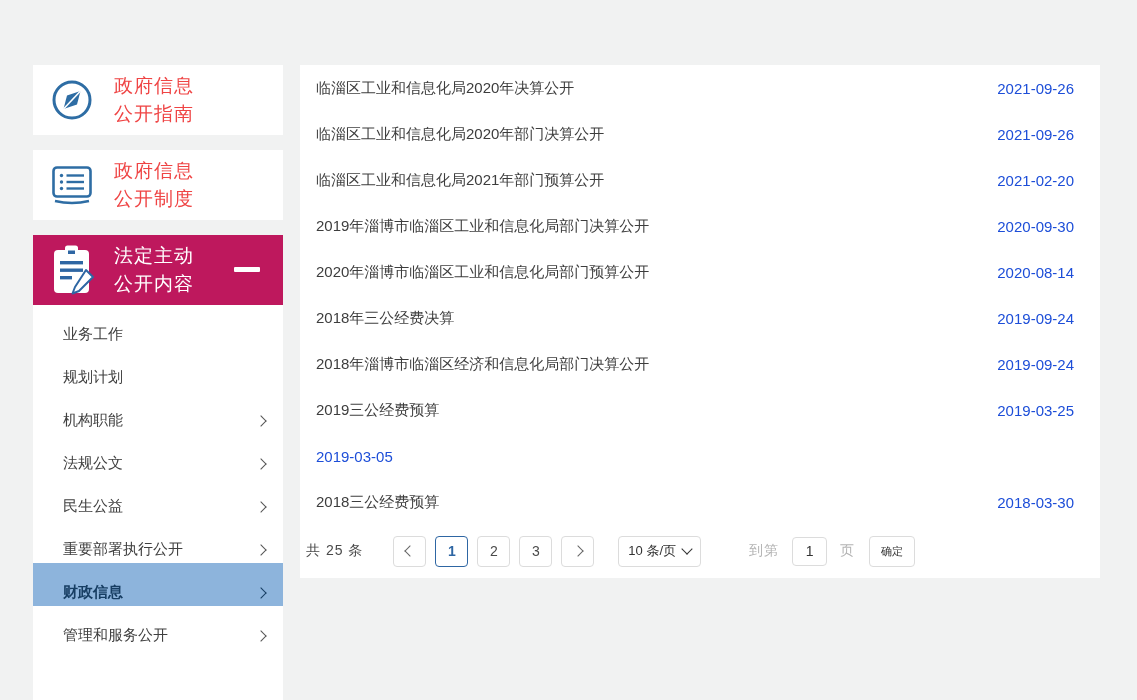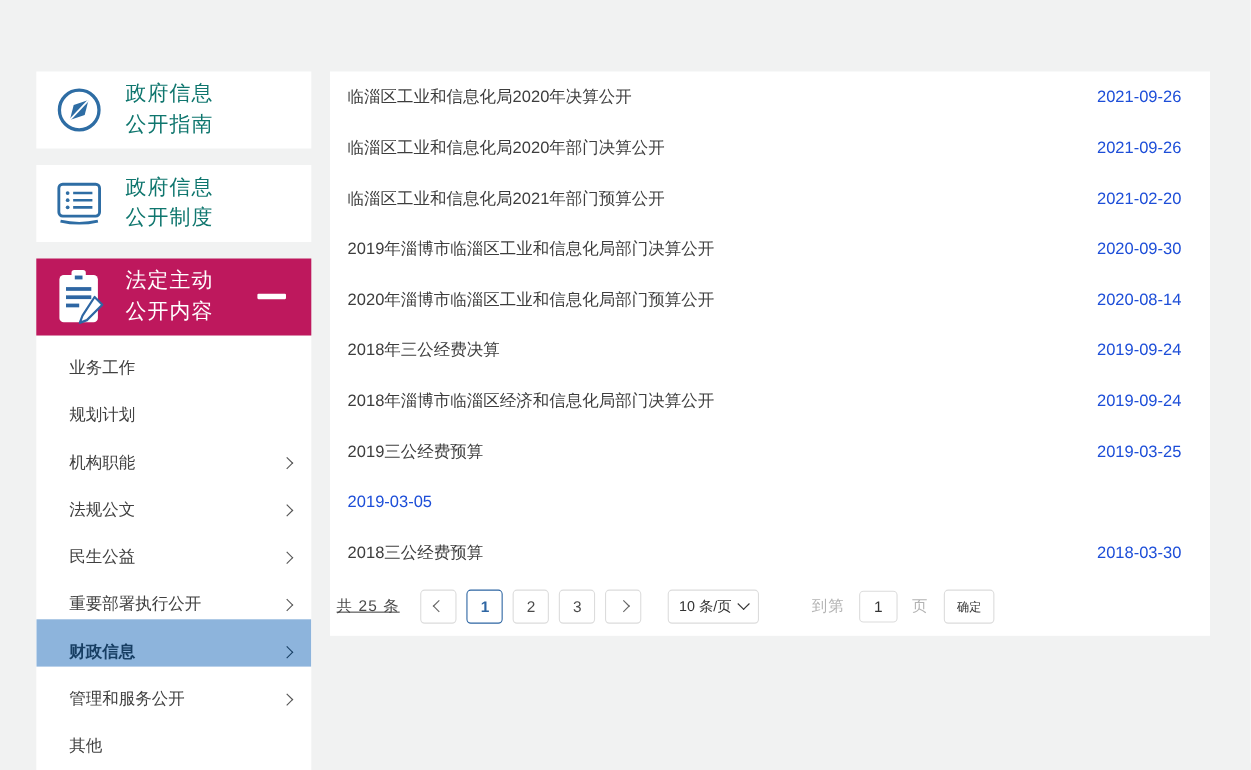--- a/index.html
+++ b/index.html
@@ -13,21 +13,21 @@
 
   
   .sidebar { position:absolute; left:33px; top:65px; width:250px; }
   .side-card {
     height:70px; background:#fff; margin-bottom:15px;
     display:flex; align-items:center; cursor:pointer;
   }
   .icon-wrap { width:48px; margin-left:15px; display:flex; justify-content:center; flex:none; }
   .card-label {
     margin-left:18px; font-size:19px; line-height:28px;
-    color:#0f766e; letter-spacing:1px;
+    color:#ef4444; letter-spacing:1px;
   }
   .side-header {
     height:70px; background:#be185d; display:flex; align-items:center;
     position:relative; cursor:pointer;
   }
   .side-header .card-label { color:#ffffff; }
   .collapse-minus {
     position:absolute; right:23px; top:32px;
     width:26px; height:5px; background:#fff; border-radius:1px;
   }
@@ -56,21 +56,21 @@
     padding:0 26px 0 16px;
   }
   .article-title { font-size:15px; color:#3d3d3d; cursor:pointer; white-space:nowrap; }
   .article-date  { font-size:15px; color:#1d4ed8; white-space:nowrap; }
 
   
   .pagination {
     height:52px; display:flex; align-items:center; padding-left:6px;
     font-size:14px; color:#4a4a4a;
   }
-  .total-label { margin-right:10px; letter-spacing:1px;text-decoration:underline; }
+  .total-label { margin-right:21px; letter-spacing:1px; }
   .pbtn {
     min-width:33px; height:31px; margin-left:9px;
     border:1px solid #dcdcdc; border-radius:4px; background:#fff;
     display:flex; align-items:center; justify-content:center;
     font-size:14px; color:#4a4a4a; cursor:pointer;
   }
   .pbtn .chev { color:#666; }
   .pbtn.active { border-color:#2e66a3; color:#2e66a3; font-weight:bold; }
   .pages { display:flex; }
   .page-size-select {
@@ -177,24 +177,20 @@
     <span class="chev right"></span>
   </div>
       <div class="menu-item active">
     <span class="label">财政信息</span>
     <span class="chev right"></span>
   </div>
       <div class="menu-item">
     <span class="label">管理和服务公开</span>
     <span class="chev right"></span>
   </div>
-      <div class="menu-item">
-    <span class="label">其他</span>
-    <span class="chev right" style="visibility: hidden;"></span>
-  </div>
     </div>
 </div>
 
 <div class="main">
   <div>
       <div class="article-row">
     <span class="article-title">临淄区工业和信息化局2020年决算公开</span>
     <span class="article-date">2021-09-26</span>
   </div>
       <div class="article-row">

